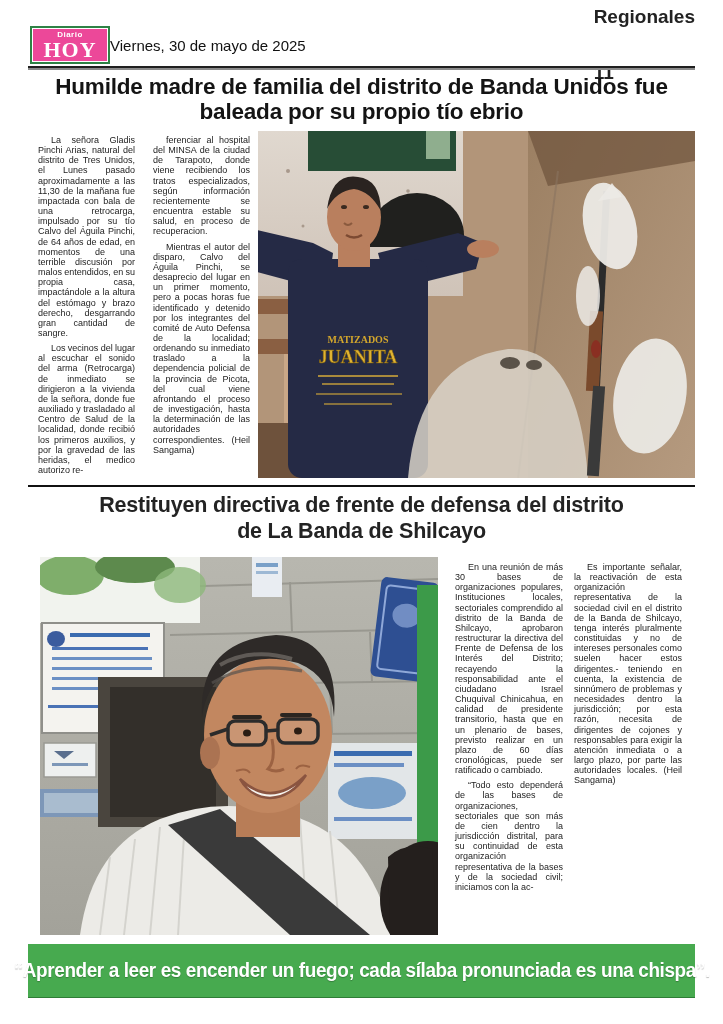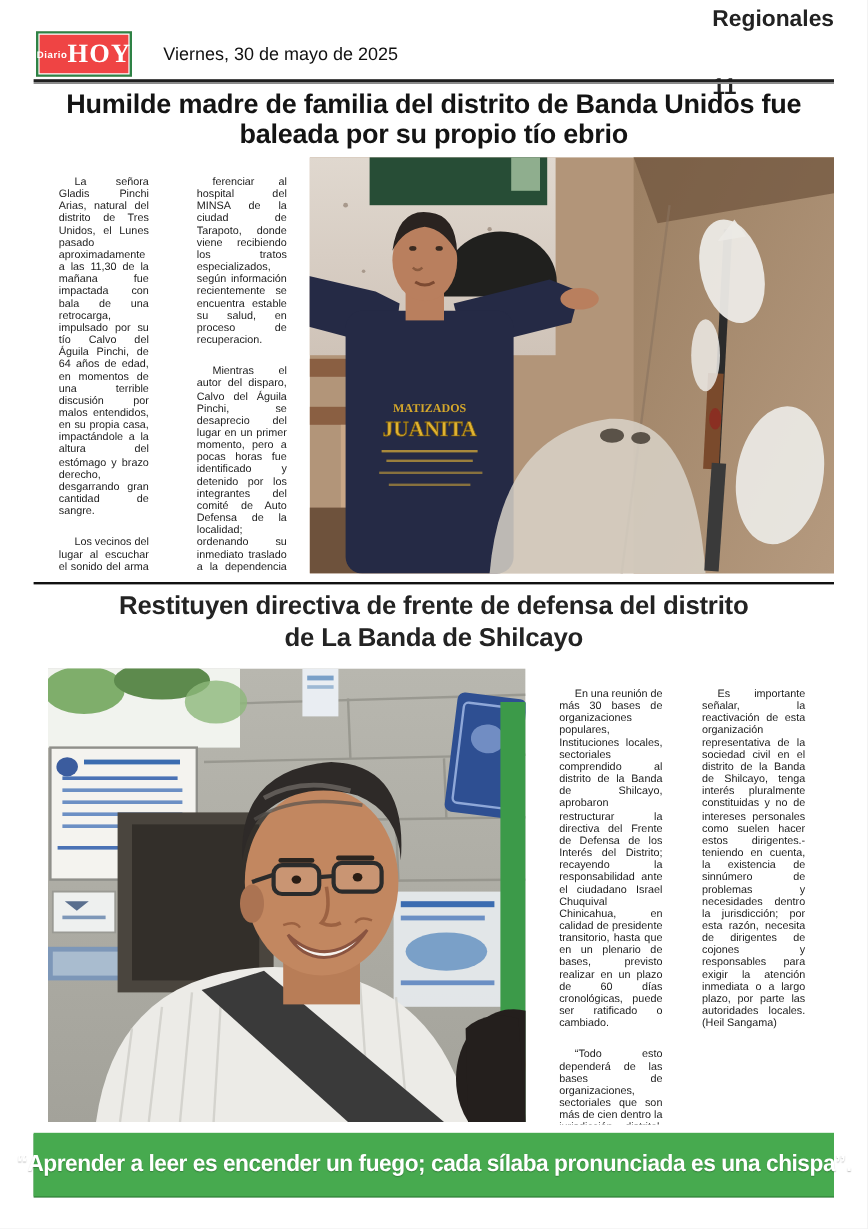--- a/index.html
+++ b/index.html
@@ -7,44 +7,44 @@
     position:relative;width:723px;height:1024px;margin:0 auto;
     background:#ffffff;overflow:hidden;
     font-family:"Liberation Sans", sans-serif;color:#1b1b1b;
   }
   
   .masthead{
     position:absolute;left:30px;right:28px;top:26px;height:38px;
     display:flex;align-items:center;
   }
   .logo{
-    width:80px;height:38px;background:#ef4444;color:#fff;
-    display:flex;flex-direction:row;align-items:center;justify-content:center;
+    width:80px;height:38px;background:#ec4899;color:#fff;
+    display:flex;flex-direction:column;align-items:center;justify-content:center;
     box-shadow:inset 0 0 0 2px #2e8245, inset 0 0 0 3px #ffffff;
   }
   .logo .logo-top{font-size:8px;font-weight:bold;letter-spacing:.5px;line-height:9px;}
   .logo .logo-main{font-family:"Liberation Serif", serif;font-weight:bold;font-size:22px;line-height:22px;letter-spacing:1px;}
-  .date-text{margin-left:26px;font-size:15px;color:#111;}
+  .date-text{margin-left:0;font-size:15px;color:#111;}
   .masthead-right{margin-left:auto;display:flex;align-items:baseline;gap:34px;flex-direction:column;}
   .section-name{font-size:19px;font-weight:bold;color:#222;}
   .page-number{font-size:19px;font-weight:bold;color:#222;}
   .header-rule{
     position:absolute;left:28px;right:28px;top:66px;height:4px;
     background:linear-gradient(#1f1f1f 0 55%, #8a8a8a 55% 100%);
   }
   
   .headline{
     position:absolute;left:40px;right:40px;text-align:center;
     font-weight:bold;color:#141414;letter-spacing:-0.2px;
   }
   .headline.h1{top:74px;font-size:22.5px;line-height:25px;}
   .headline.h2{top:492px;font-size:21.5px;line-height:26px;color:#232323;left:90px;right:90px;}
   
   .body-text p{
-    margin:16px;text-align:justify;text-indent:13px;
+    margin:5px;text-align:justify;text-indent:13px;
     font-size:9px;line-height:10.15px;color:#1c1c1c;
     word-spacing:-0.2px;
   }
   .col{overflow:hidden;}
   .article1-cols{position:absolute;left:33px;top:130px;width:222px;height:348px;display:flex;gap:8px;}
   .article1-cols .col{width:107px;}
   .article2-cols{position:absolute;left:450px;top:557px;width:245px;height:380px;display:flex;gap:1px;}
   .article2-cols .col{width:118px;}
   
   .photo1{position:absolute;left:258px;top:131px;width:437px;height:347px;}

